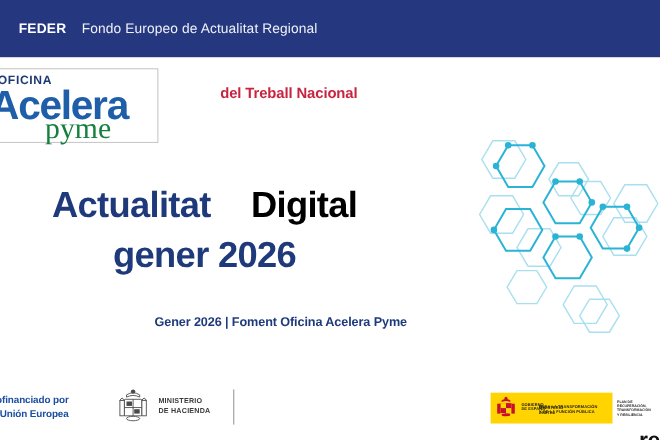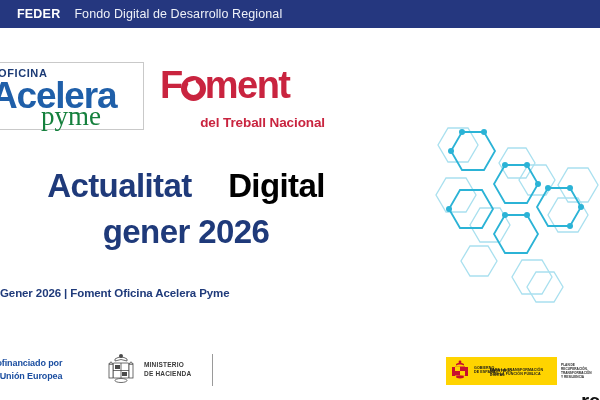--- a/index.html
+++ b/index.html
@@ -12,21 +12,21 @@
     height: 400px;
     font-family: "Liberation Sans", sans-serif;
     overflow: hidden;
     position: relative;
   }
 
   
   .feder-bar {
     position: absolute;
     left: 0; top: 0;
-    width: 600px; height: 28px;
+    width: 600px; height: 52px;
     background: #25377f;
     display: flex;
     align-items: center;
     box-sizing: border-box;
     padding-left: 17px;
   }
   .feder-tag {
     color: #ffffff;
     font-size: 12.5px;
     font-weight: bold;
@@ -138,21 +138,21 @@
     letter-spacing: -0.6px;
     color: #1f3a7a;
   }
   .headline .hl-red { color: #000000; margin-left: 28px; }
 
   
   .subtitle {
     position: absolute;
     left: 0; top: 287px;
     width: 370px;
-    text-align: left;
+    text-align: right;
     font-size: 11.5px;
     font-weight: bold;
     color: #1f3a7a;
     letter-spacing: -0.1px;
   }
 
   
   .hex-graphic {
     position: absolute;
     left: 410px; top: 120px;
@@ -261,33 +261,32 @@
     letter-spacing: -0.5px;
     white-space: nowrap;
     margin-top: 30px;
   }
 </style>
 </head>
 <body>
 
 <div class="feder-bar">
   <span class="feder-tag">FEDER</span>
-  <span class="feder-text">Fondo Digital de Desarrollo Regional</span>
+  <span class="feder-text">Fondo Europeo de Actualitat Regional</span>
 </div>
 
 <div class="logo-row">
 
   <div class="acelera-box">
     <span class="acelera-oficina">OFICINA</span>
     <span class="acelera-main">Acelera</span>
     <span class="acelera-pyme">pyme</span>
   </div>
 
   <div class="foment-wrap">
-    <div class="foment-main"><span>F</span><span class="foment-o-ring"></span><span>ment</span></div>
     <div class="foment-sub">del Treball Nacional</div>
   </div>
 </div>
 
 <div class="headline">
   <span>Actualitat </span><span class="hl-red">Digital</span><br>
   <span>gener 2026</span>
 </div>
 
 <div class="subtitle">Gener 2026 | Foment Oficina Acelera Pyme</div>

